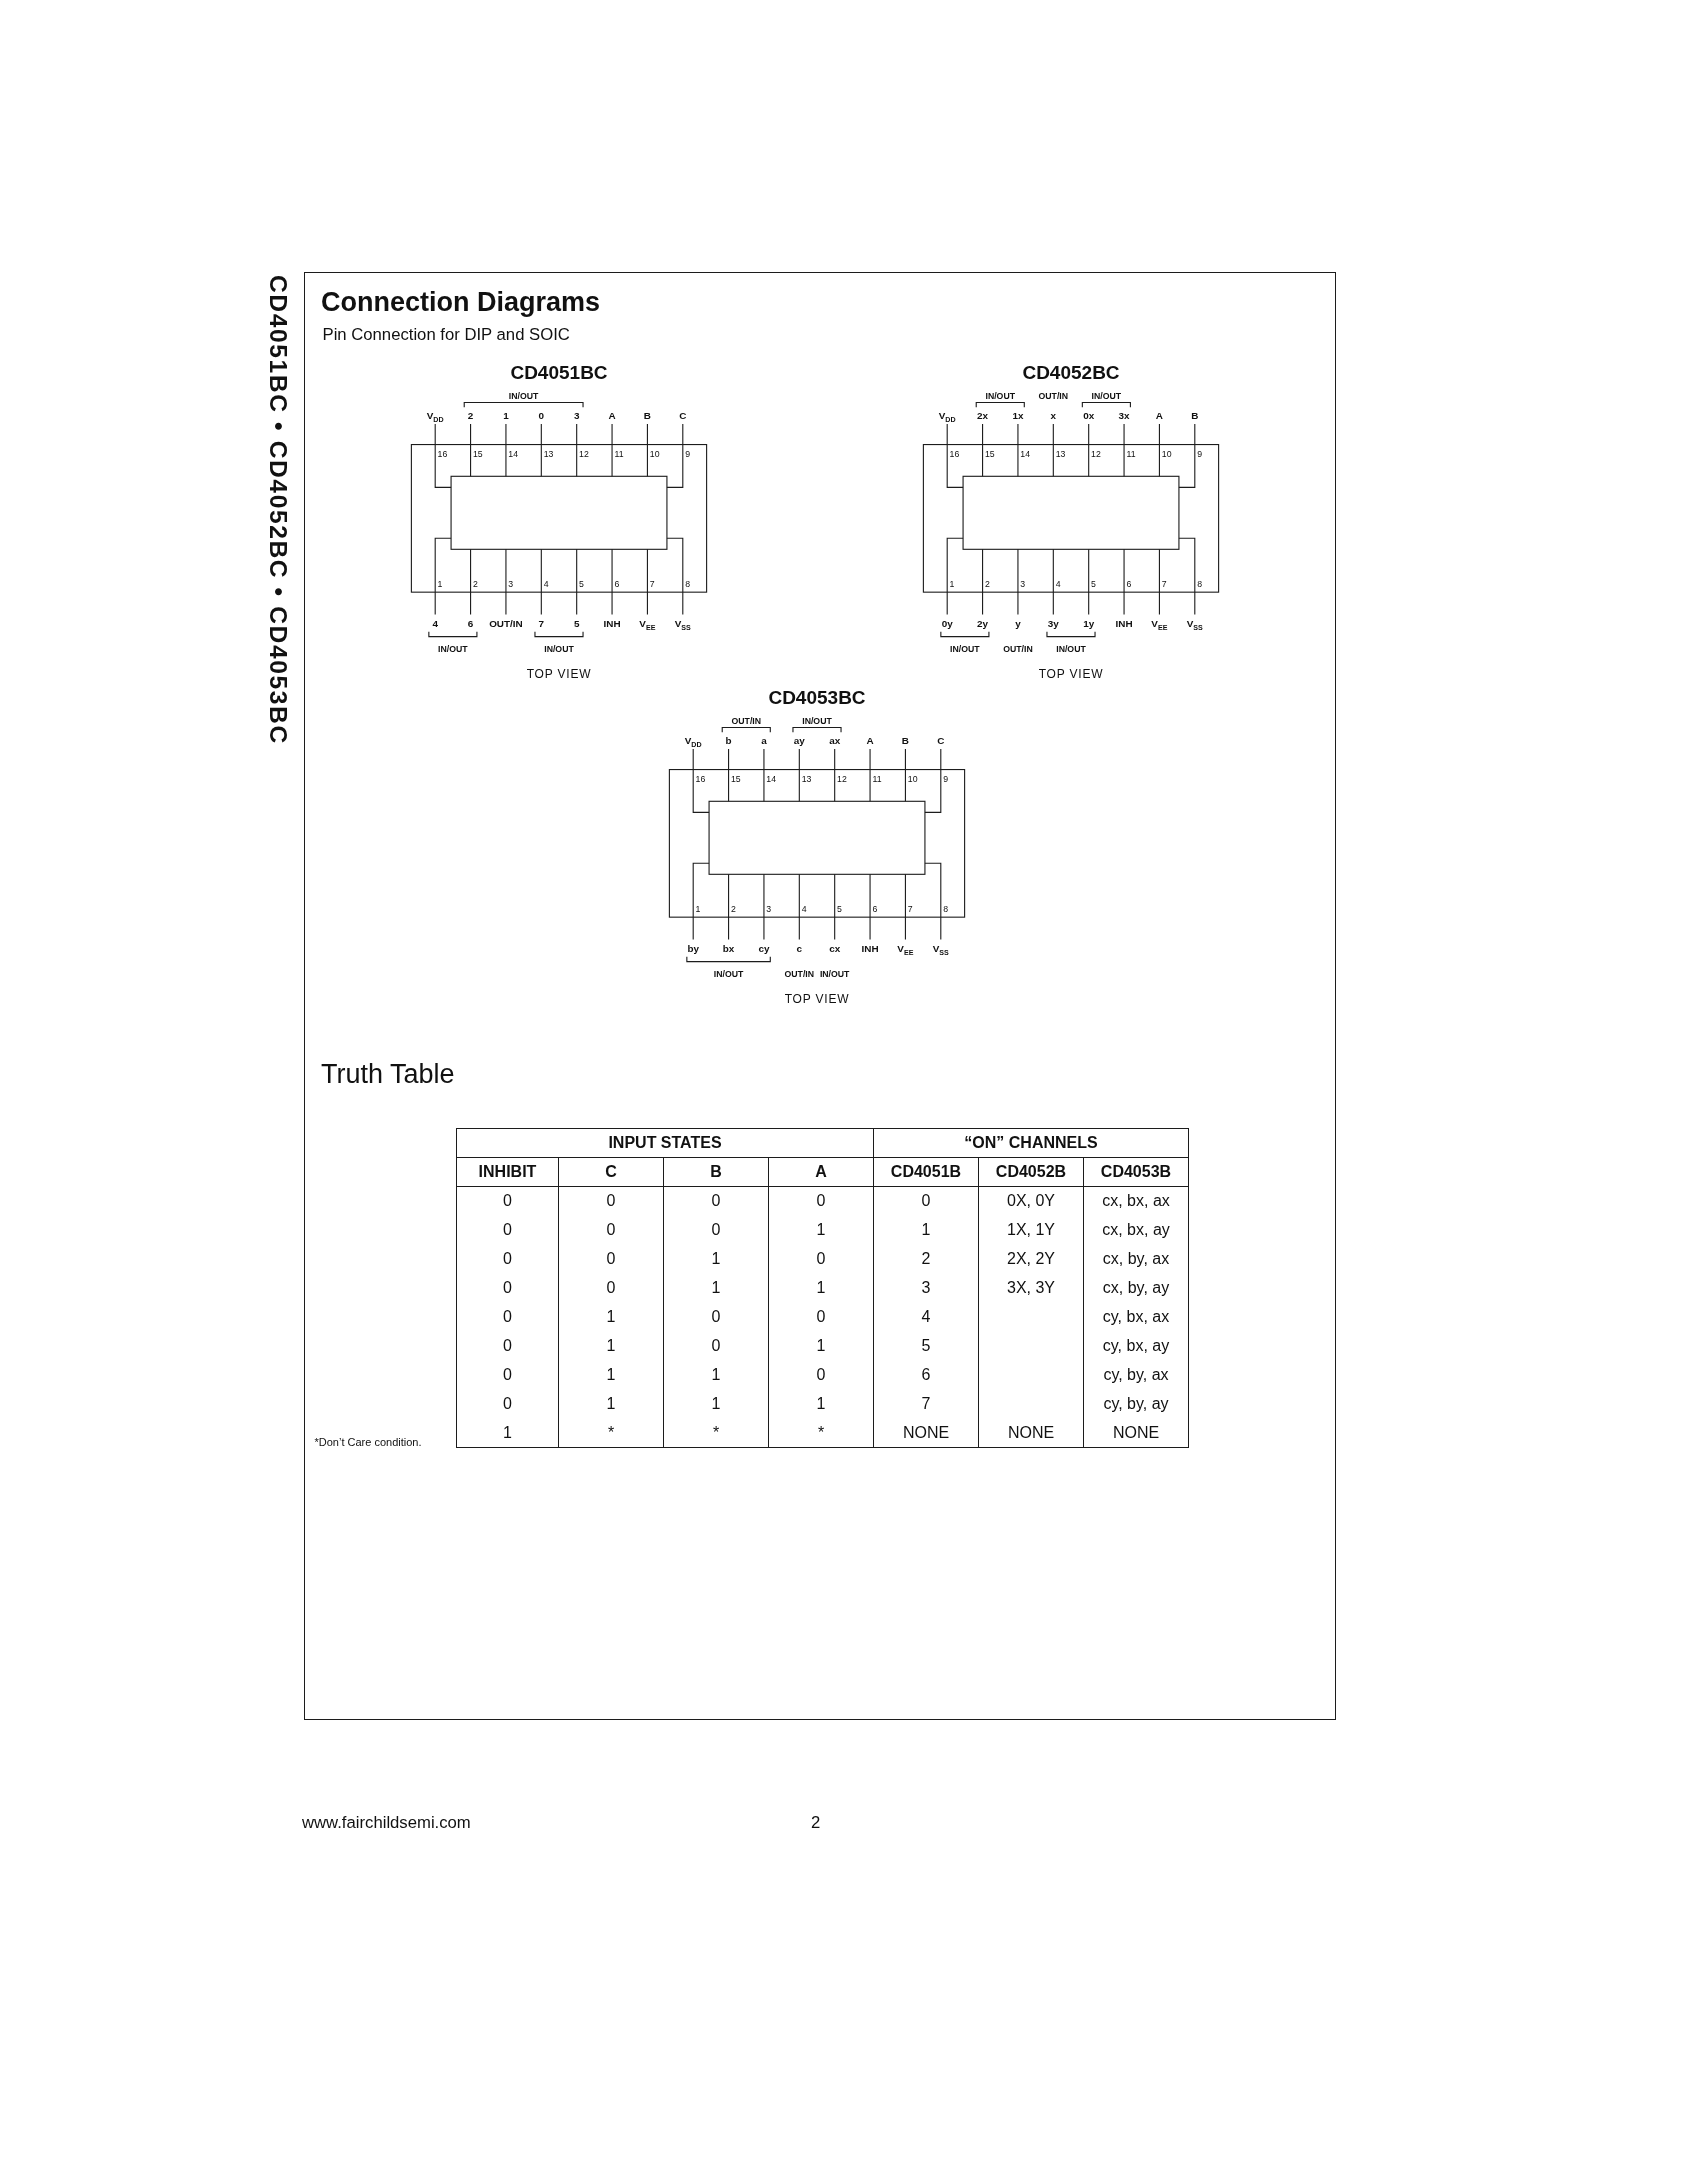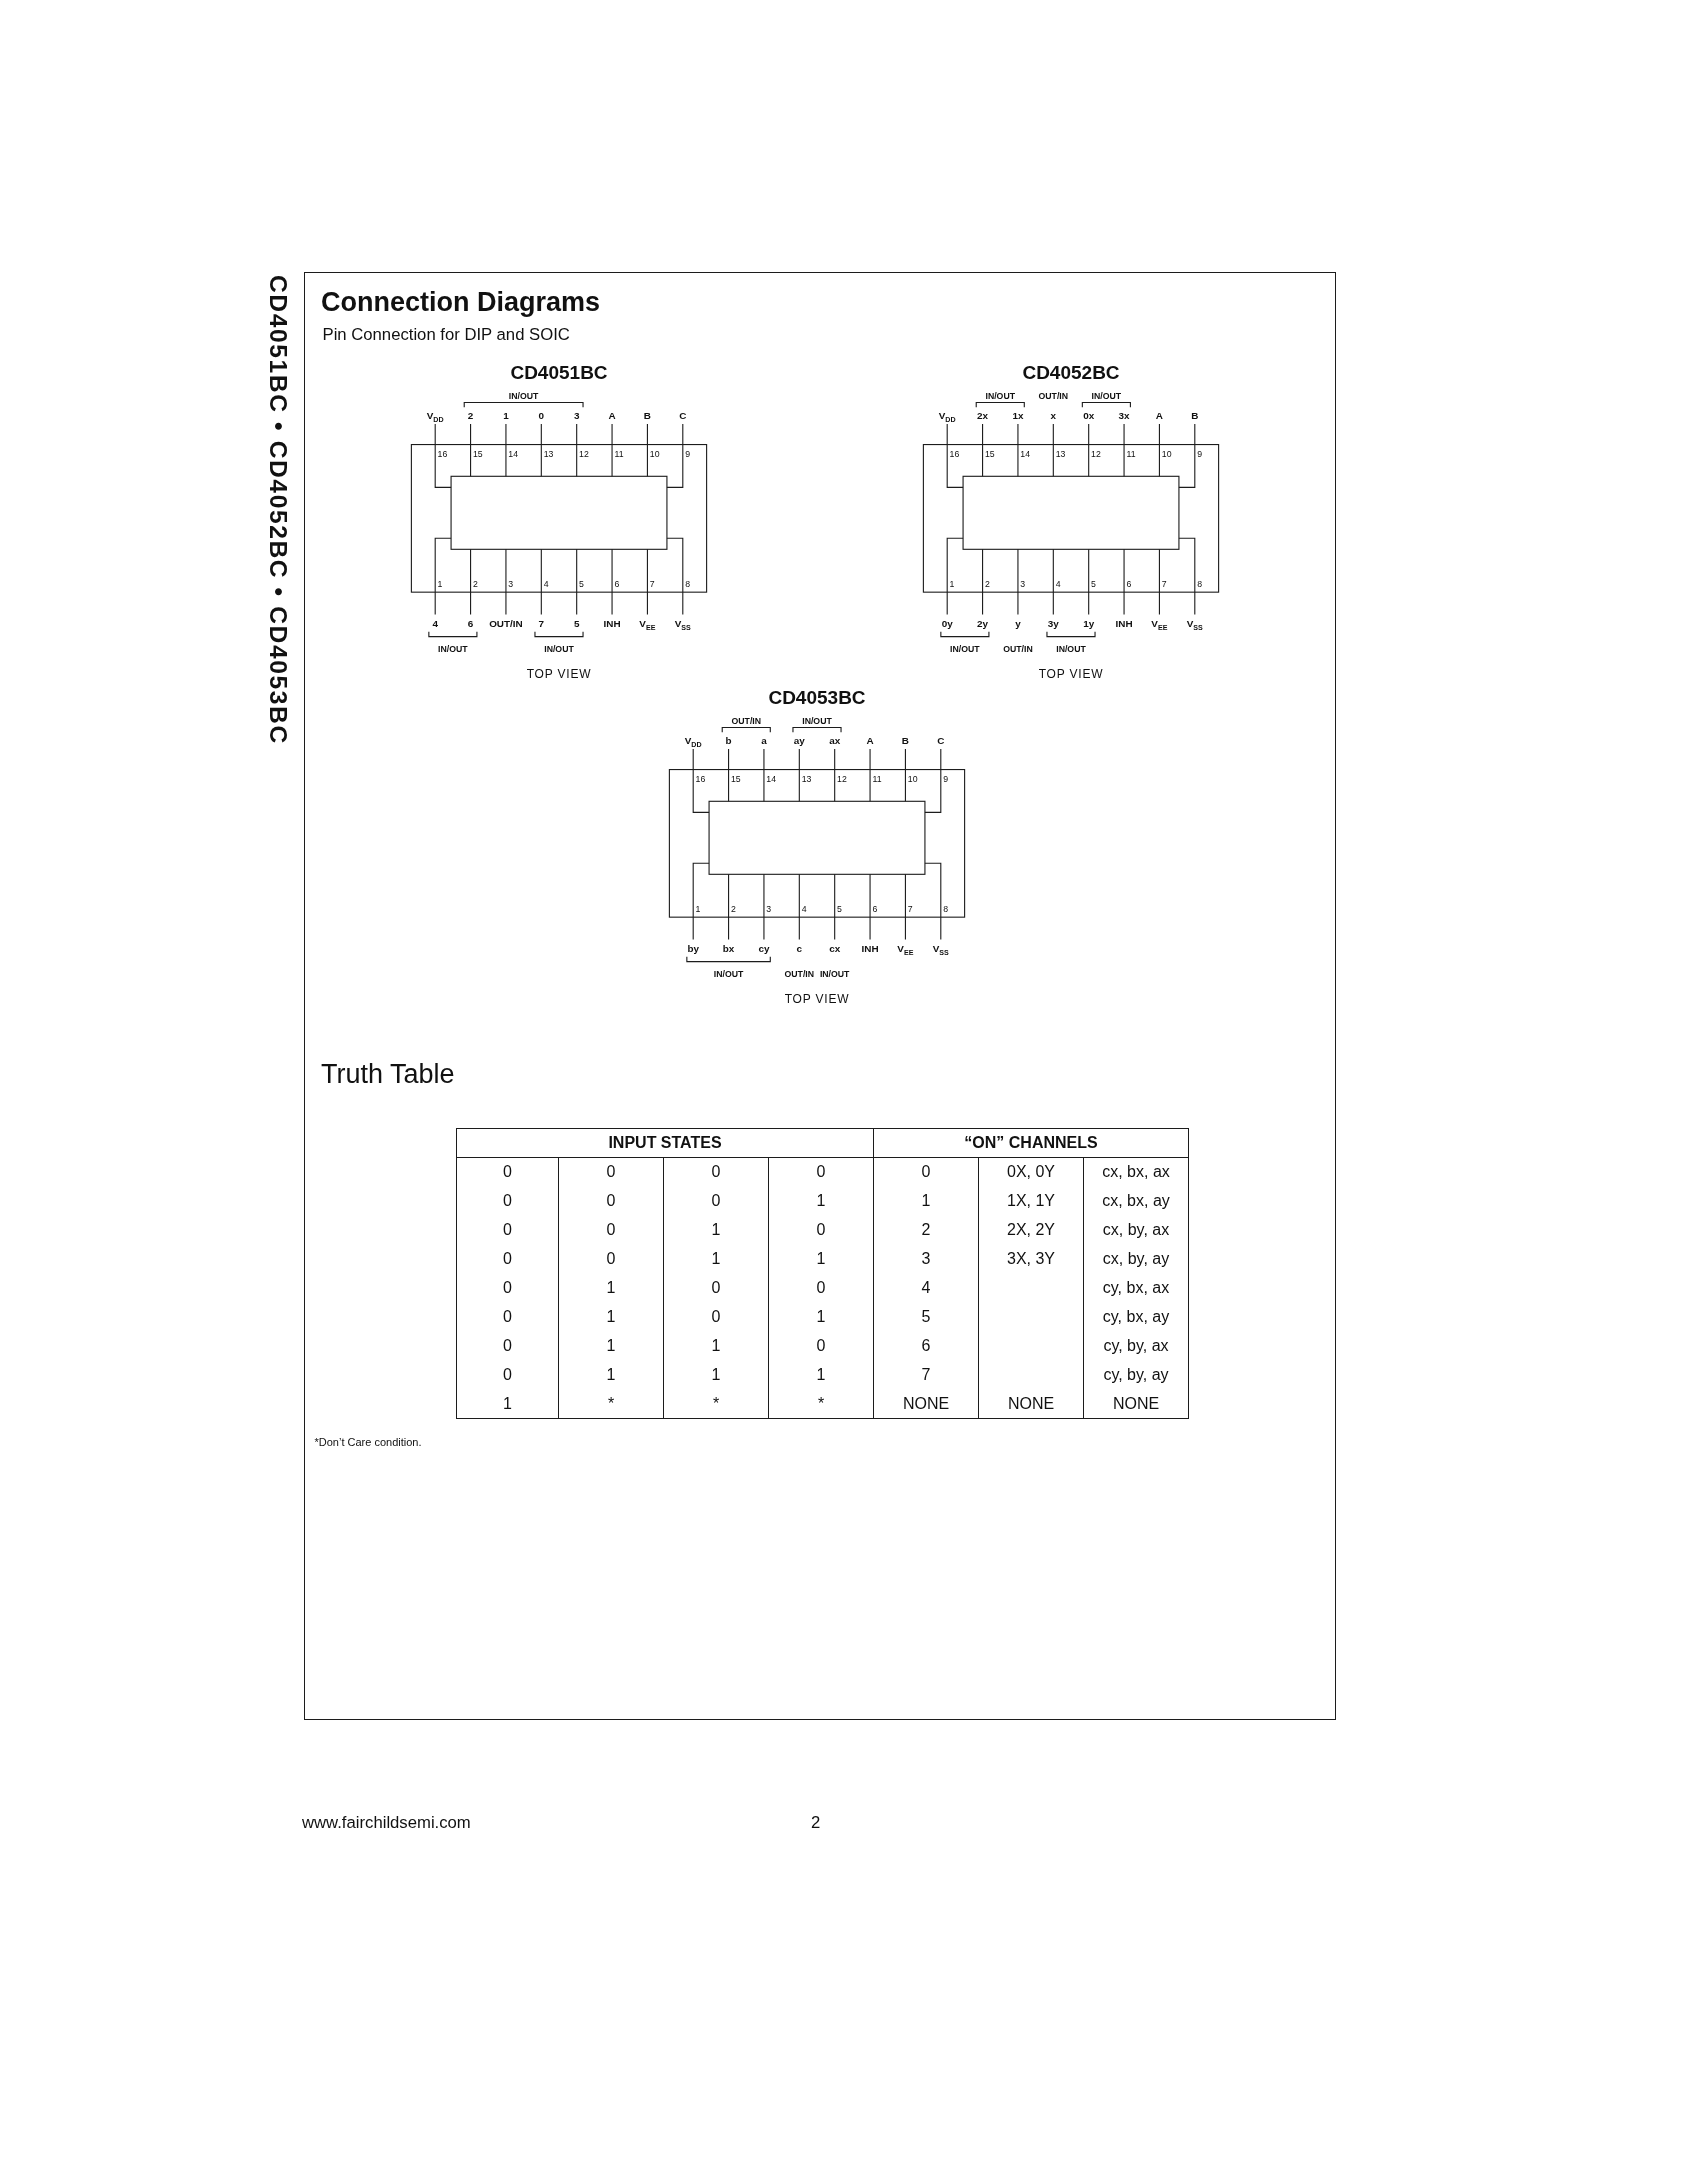--- a/index.html
+++ b/index.html
@@ -264,20 +264,29 @@
           <col style="width:105px">
         <col style="width:105px">
           <col style="width:105px">
           <col style="width:105px">
       </colgroup>
       <thead>
           <tr>
             <th colspan="4">INPUT STATES</th>
             <th colspan="3">“ON” CHANNELS</th>
           </tr>
+          <tr>
+            <th>INHIBIT</th>
+            <th>C</th>
+            <th>B</th>
+            <th>A</th>
+            <th>CD4051B</th>
+            <th>CD4052B</th>
+            <th>CD4053B</th>
+          </tr>
         </thead>
       <tbody>
           <tr>
             <td>0</td>
             <td>0</td>
             <td>0</td>
             <td>0</td>
             <td>0</td>
             <td>0X, 0Y</td>
             <td>cx, bx, ax</td>

